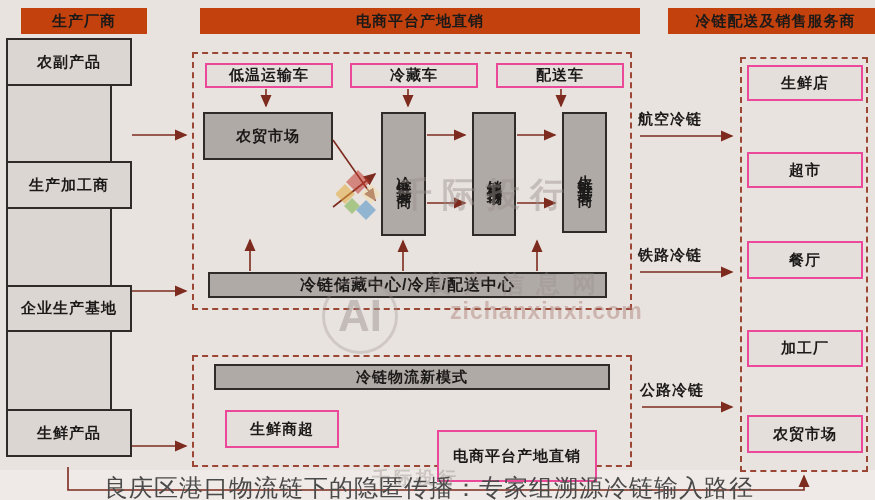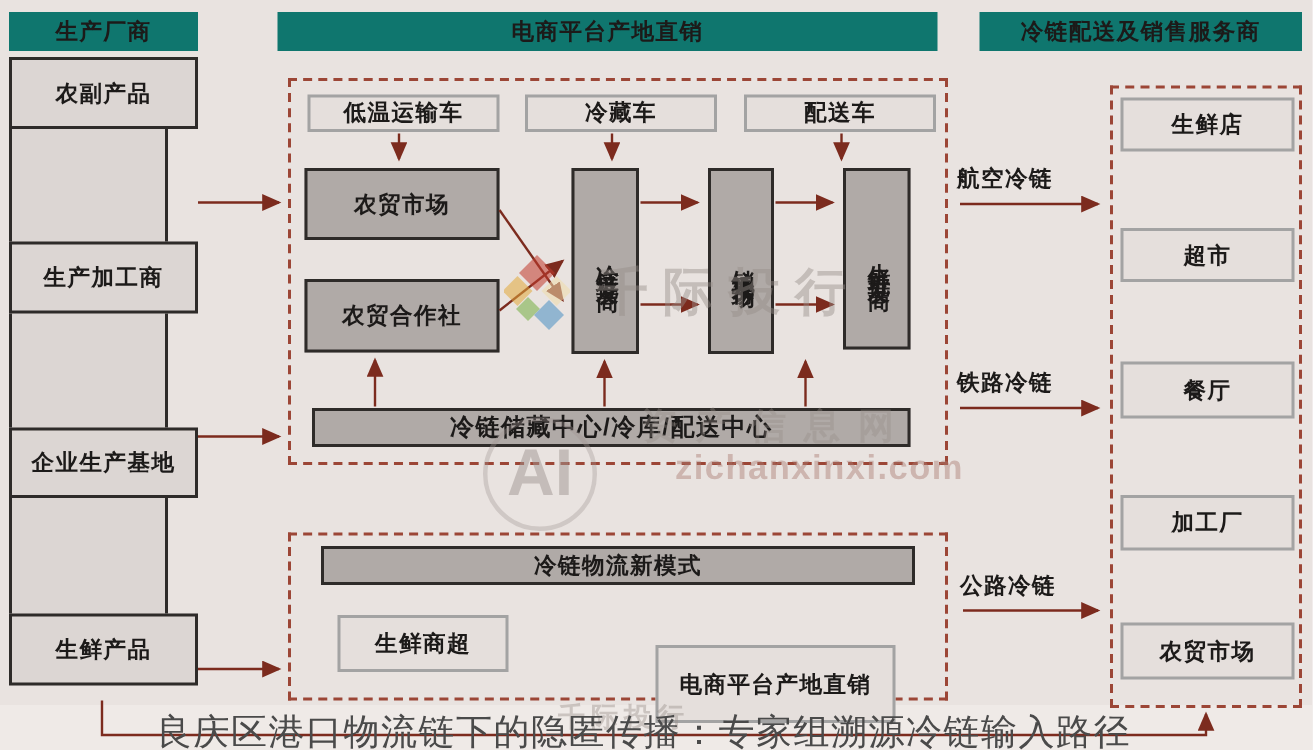--- a/index.html
+++ b/index.html
@@ -1,25 +1,25 @@
 <!DOCTYPE html>
 <html><head>
 <meta charset="utf-8">
 <style>
   html,body{margin:0;padding:0;}
   .stage{position:relative;width:875px;height:500px;background:#e9e3e0;overflow:hidden;
          font-family:"Liberation Sans","DejaVu Sans",sans-serif;color:#1c1a19;}
-  .hdr{position:absolute;height:26px;background:#0f766e;display:flex;align-items:center;
-       justify-content:center;font-size:15px;font-weight:bold;letter-spacing:1px;}
+  .hdr{position:absolute;height:26px;background:#c2410c;display:flex;align-items:center;
+       justify-content:center;font-size:15px;font-weight:bold;letter-spacing:1px;margin-left:15px;}
   .lcol{position:absolute;background:#dcd6d3;border:2px solid #2e2b29;box-sizing:border-box;}
   .lbox{position:absolute;left:-2px;width:126px;background:#dcd6d3;border:2px solid #2e2b29;
         box-sizing:border-box;display:flex;align-items:center;justify-content:center;
         font-size:15px;font-weight:bold;letter-spacing:1px;}
   .dash{position:absolute;border:2px dashed #9c4636;box-sizing:border-box;}
-  .lightbox{position:absolute;background:#e5dfdc;border:2px solid #a3a3a3;box-sizing:border-box;
+  .lightbox{position:absolute;background:#e5dfdc;border:2px solid #ec4899;box-sizing:border-box;
         display:flex;align-items:center;justify-content:center;font-size:15px;font-weight:bold;letter-spacing:1px;}
   .graybox{position:absolute;background:#b0aaa7;border:2px solid #2e2b29;box-sizing:border-box;
         display:flex;align-items:center;justify-content:center;font-size:15px;font-weight:bold;letter-spacing:1px;}
   .vbox{writing-mode:vertical-rl;text-orientation:upright;letter-spacing:4px;}
   .tlabel{position:absolute;width:100px;text-align:left;font-size:15px;font-weight:bold;letter-spacing:1px;}
   .overlay{position:absolute;left:0;top:0;pointer-events:none;}
   .strip{position:absolute;left:0;top:470px;width:875px;height:30px;background:#efeae7;}
   .caption{position:absolute;left:104px;top:472px;font-size:24px;color:#4a4a4a;
            letter-spacing:1px;white-space:nowrap;}
   .wm{position:absolute;pointer-events:none;}
@@ -51,21 +51,20 @@
     <div class="lbox" style="top:121px;height:48px">生产加工商</div>
     <div class="lbox" style="top:245px;height:47px">企业生产基地</div>
     <div class="lbox" style="top:369px;height:48px">生鲜产品</div>
   </div>
 
   <div class="dash" style="left:192px;top:52px;width:440px;height:258px"></div>
   <div class="lightbox" style="left:205px;top:63px;width:128px;height:25px">低温运输车</div>
   <div class="lightbox" style="left:350px;top:63px;width:128px;height:25px">冷藏车</div>
   <div class="lightbox" style="left:496px;top:63px;width:128px;height:25px">配送车</div>
   <div class="graybox" style="left:203px;top:112px;width:130px;height:48px">农贸市场</div>
-  <div class="graybox" style="left:203px;top:186px;width:130px;height:49px">农贸合作社</div>
   <div class="graybox" style="left:381px;top:112px;width:45px;height:124px">
       <span class="vbox">冷链批发商</span>
     </div>
   <div class="graybox" style="left:472px;top:112px;width:44px;height:124px">
       <span class="vbox" style="letter-spacing:2px">销地批发市场</span>
     </div>
   <div class="graybox" style="left:562px;top:112px;width:45px;height:121px">
       <span class="vbox">生鲜批发商</span>
     </div>
   <div class="graybox" style="left:208px;top:272px;width:399px;height:26px;font-size:16px">冷链储藏中心/冷库/配送中心</div>

